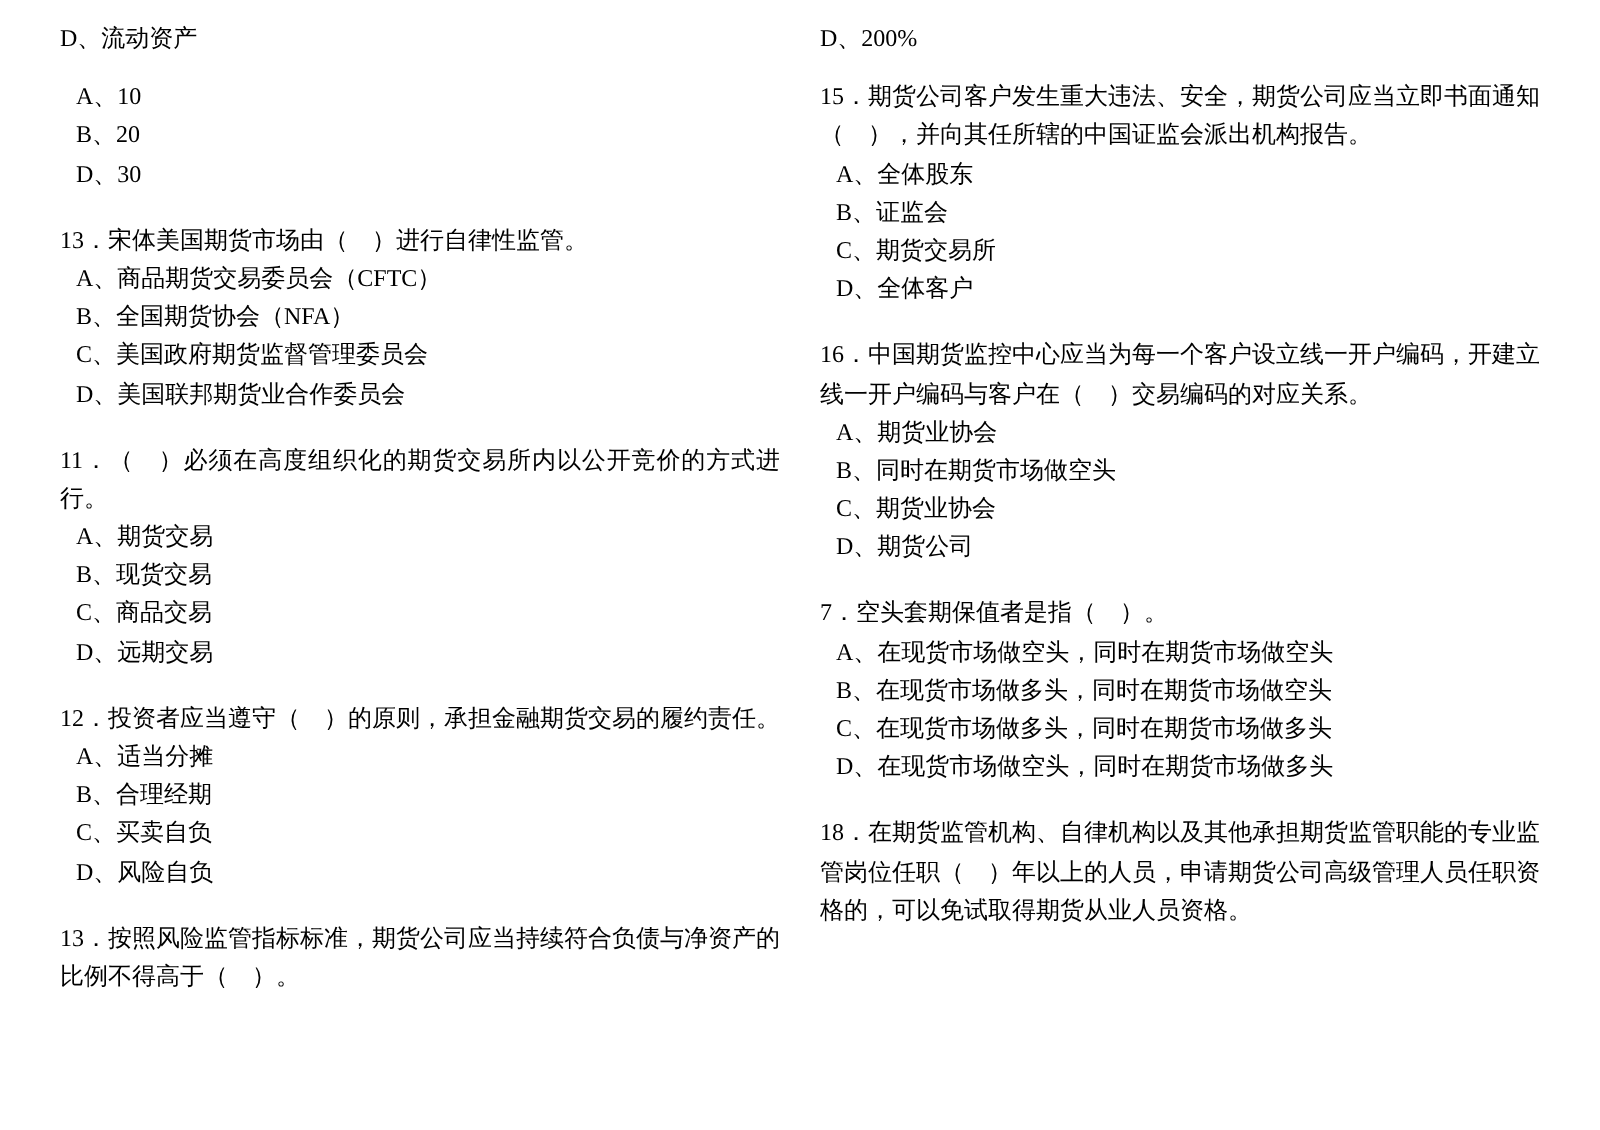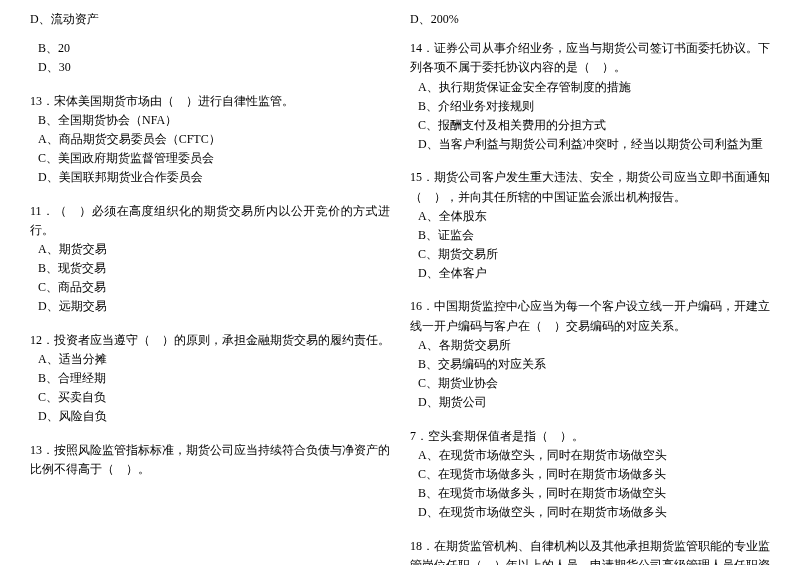--- a/index.html
+++ b/index.html
@@ -47,28 +47,29 @@
 
 <div class="page-content">
 
   <div class="column">
 
     <div class="top-item">
       <span>D、流动资产</span>
     </div>
 
     <div class="question-block">
+      <div class="option">A、10</div>
       <div class="option">B、20</div>
       <div class="option">D、30</div>
     </div>
 
     <div class="question-block">
       <div class="question-text">13．宋体美国期货市场由（　）进行自律性监管。</div>
+      <div class="option">A、商品期货交易委员会（CFTC）</div>
       <div class="option">B、全国期货协会（NFA）</div>
-      <div class="option">A、商品期货交易委员会（CFTC）</div>
       <div class="option">C、美国政府期货监督管理委员会</div>
       <div class="option">D、美国联邦期货业合作委员会</div>
     </div>
 
     <div class="question-block">
       <div class="question-text">11．（　）必须在高度组织化的期货交易所内以公开竞价的方式进行。</div>
       <div class="option">A、期货交易</div>
       <div class="option">B、现货交易</div>
       <div class="option">C、商品交易</div>
       <div class="option">D、远期交易</div>
@@ -88,49 +89,42 @@
     </div>
 
   </div>
 
   <div class="column">
 
     <div class="top-item">
       <span>D、200%</span>
     </div>
 
-    <div class="question-block">
-      <div class="question-text">14．证券公司从事介绍业务，应当与期货公司签订书面委托协议。下列各项不属于委托协议内容的是（　）。</div>
-      <div class="option">A、执行期货保证金安全存管制度的措施</div>
-      <div class="option">B、介绍业务对接规则</div>
-      <div class="option">C、报酬支付及相关费用的分担方式</div>
-      <div class="option">D、当客户利益与期货公司利益冲突时，经当以期货公司利益为重</div>
-    </div>
 
     <div class="question-block">
       <div class="question-text">15．期货公司客户发生重大违法、安全，期货公司应当立即书面通知（　），并向其任所辖的中国证监会派出机构报告。</div>
       <div class="option">A、全体股东</div>
       <div class="option">B、证监会</div>
       <div class="option">C、期货交易所</div>
       <div class="option">D、全体客户</div>
     </div>
 
     <div class="question-block">
       <div class="question-text">16．中国期货监控中心应当为每一个客户设立线一开户编码，开建立线一开户编码与客户在（　）交易编码的对应关系。</div>
-      <div class="option">A、各期货交易所</div>
-      <div class="option">B、交易编码的对应关系</div>
+      <div class="option">A、期货业协会</div>
+      <div class="option">B、同时在期货市场做空头</div>
       <div class="option">C、期货业协会</div>
       <div class="option">D、期货公司</div>
     </div>
 
     <div class="question-block">
       <div class="question-text">7．空头套期保值者是指（　）。</div>
       <div class="option">A、在现货市场做空头，同时在期货市场做空头</div>
+      <div class="option">B、在现货市场做多头，同时在期货市场做空头</div>
       <div class="option">C、在现货市场做多头，同时在期货市场做多头</div>
-      <div class="option">B、在现货市场做多头，同时在期货市场做空头</div>
       <div class="option">D、在现货市场做空头，同时在期货市场做多头</div>
     </div>
 
     <div class="question-block">
       <div class="question-text">18．在期货监管机构、自律机构以及其他承担期货监管职能的专业监管岗位任职（　）年以上的人员，申请期货公司高级管理人员任职资格的，可以免试取得期货从业人员资格。</div>
     </div>
 
   </div>
 </div>
 

